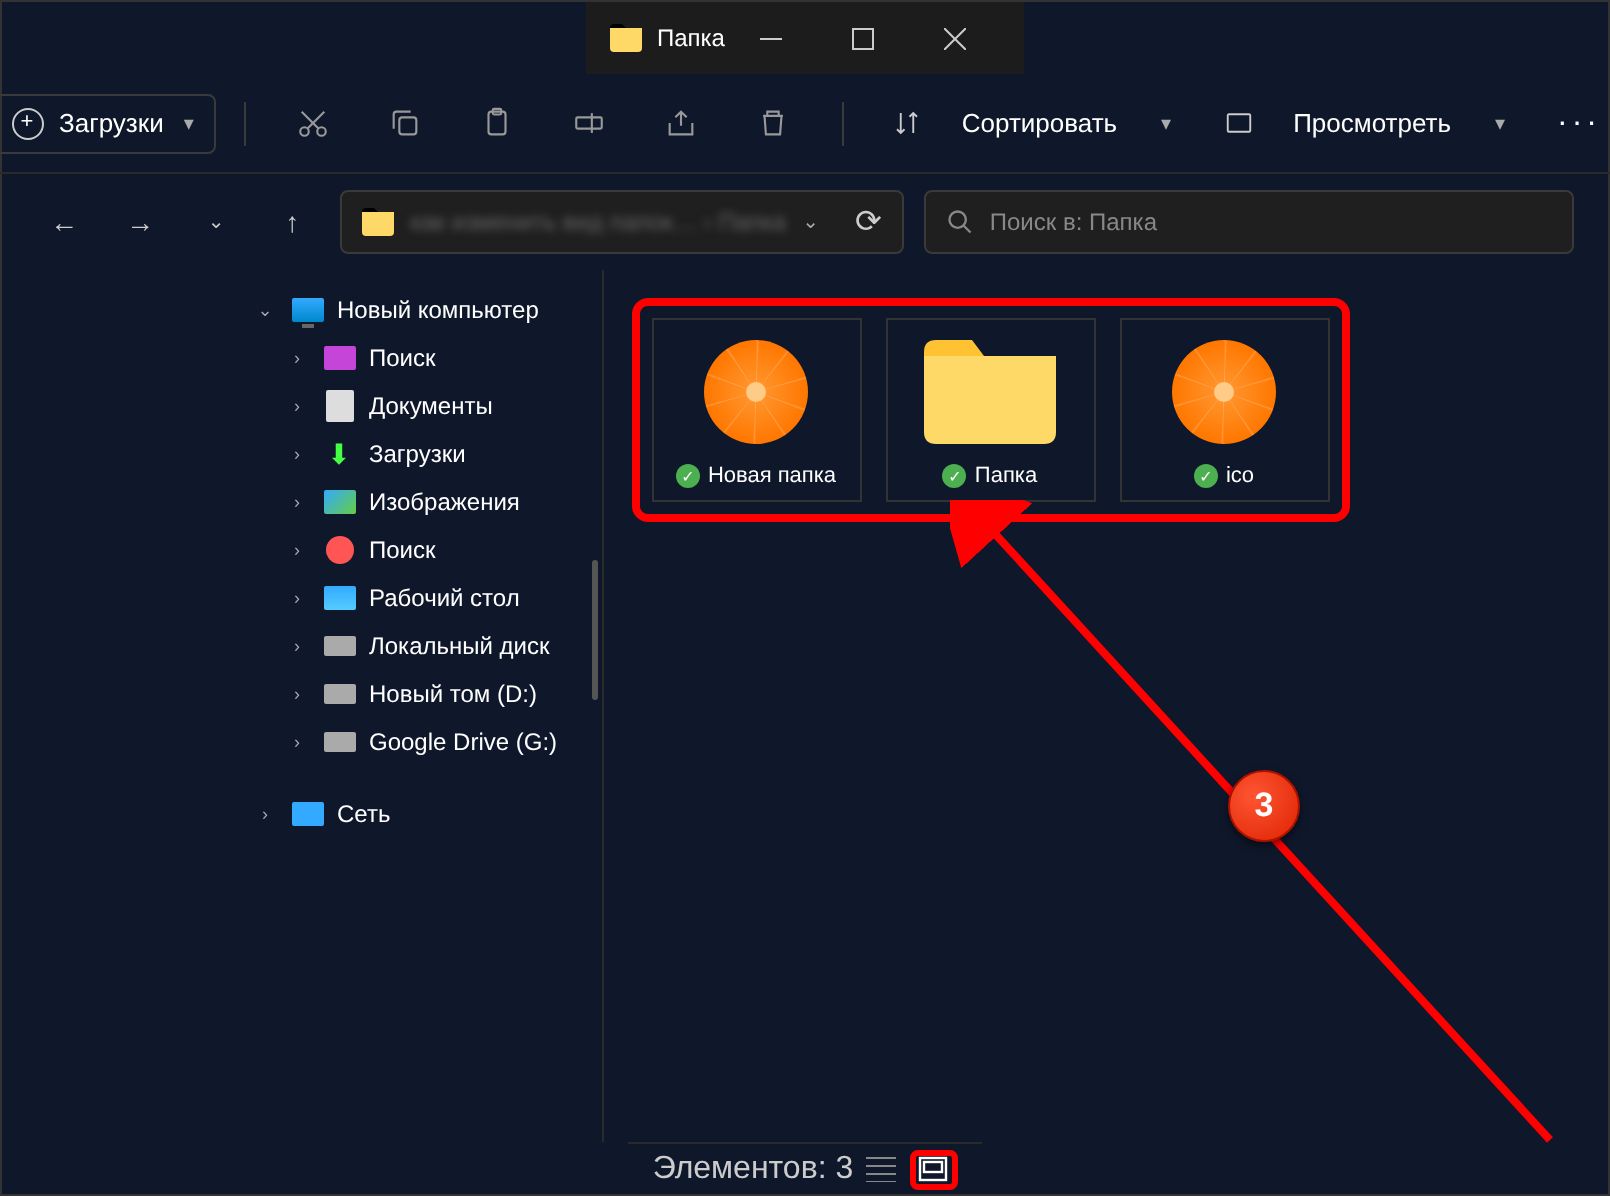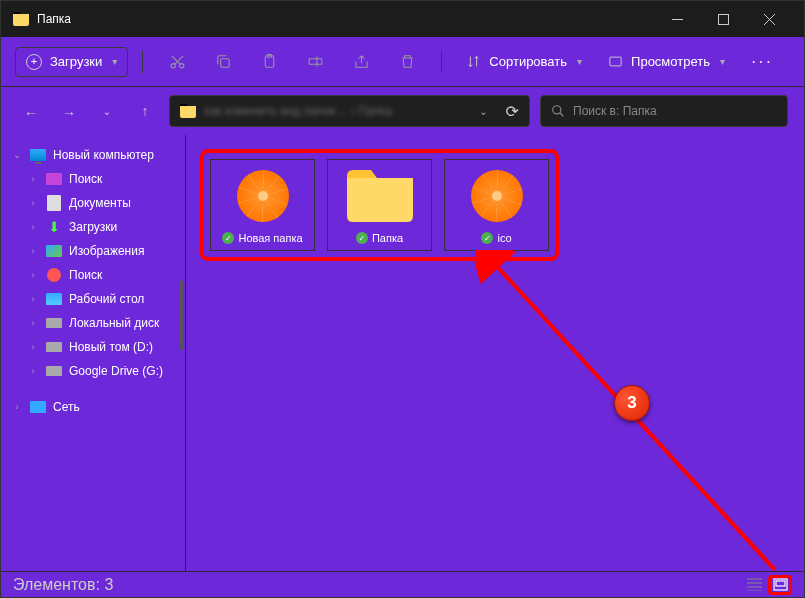--- a/index.html
+++ b/index.html
@@ -1,45 +1,45 @@
 <!DOCTYPE html>
 <html><head>
 <meta charset="utf-8">
 <style>
 * { margin: 0; padding: 0; box-sizing: border-box; font-family: 'Segoe UI', sans-serif; }
 body { background: #000; width: 805px; height: 598px; overflow: hidden; position: relative; }
-.window { width: 805px; height: 598px; background: #6d28d9; display: flex; flex-direction: column; border: 1px solid #333; }
+.window { width: 805px; height: 598px; background: #0f172a; display: flex; flex-direction: column; border: 1px solid #333; align-items: center; }
 
 
 .titlebar { height: 36px; display: flex; align-items: center; padding: 0 12px; background: #1c1c1c; }
 .titlebar .folder-ico { width: 16px; height: 14px; margin-right: 8px; }
 .titlebar .title { color: #fff; font-size: 12px; flex: 1; }
 .win-controls { display: flex; gap: 0; }
 .win-btn { width: 46px; height: 36px; display: flex; align-items: center; justify-content: center; color: #fff; }
 .win-btn svg { stroke: #ccc; }
 
 
 .toolbar { height: 50px; display: flex; align-items: center; padding: 0 14px; gap: 6px; border-bottom: 1px solid #2a2a2a; }
 .create-btn { display: flex; align-items: center; gap: 8px; padding: 6px 10px; border: 1px solid #3a3a3a; border-radius: 4px; color: #fff; font-size: 13px; }
 .create-btn .plus { width: 16px; height: 16px; border: 1px solid #ccc; border-radius: 50%; display: flex; align-items: center; justify-content: center; font-size: 11px; line-height: 1; }
 .chev { color: #aaa; font-size: 10px; margin-left: 2px; }
 .sep { width: 1px; height: 22px; background: #3a3a3a; margin: 0 8px; }
 .tool-ico { width: 40px; height: 40px; display: flex; align-items: center; justify-content: center; color: #888; }
-.sort-btn, .view-btn { display: flex; align-items: center; gap: 8px; padding: 6px 10px; color: #fff; font-size: 13px; }
+.sort-btn, .view-btn { display: flex; align-items: center; gap: 20px; padding: 6px 10px; color: #fff; font-size: 13px; }
 .more-btn { color: #fff; letter-spacing: 2px; padding: 6px 10px; }
 
 
 .addressbar { height: 48px; display: flex; align-items: center; padding: 0 16px; gap: 10px; }
 .nav-btn { width: 28px; height: 28px; display: flex; align-items: center; justify-content: center; color: #ccc; font-size: 14px; }
 .address-field { flex: 1; height: 32px; border: 1px solid #3a3a3a; border-radius: 4px; display: flex; align-items: center; padding: 0 10px; gap: 8px; background: #1f1f1f; }
 .address-field .folder-ico { width: 16px; height: 14px; }
 .address-text { color: #666; font-size: 12px; filter: blur(2px); flex: 1; }
 .addr-chev { color: #aaa; font-size: 10px; }
 .refresh { color: #ccc; margin-left: 6px; }
-.search-field { width: 248px; height: 32px; border: 1px solid #3a3a3a; border-radius: 4px; display: flex; align-items: center; padding: 0 10px; gap: 8px; background: #1f1f1f; }
+.search-field { width: 325px; height: 32px; border: 1px solid #3a3a3a; border-radius: 4px; display: flex; align-items: center; padding: 0 10px; gap: 8px; background: #1f1f1f; }
 .search-field .search-ico { color: #888; }
 .search-field .ph { color: #888; font-size: 12px; }
 
 
 .body { flex: 1; display: flex; overflow: hidden; }
 .sidebar { width: 185px; padding: 8px 4px; border-right: 1px solid #2a2a2a; overflow-y: auto; position: relative; }
 .sidebar::-webkit-scrollbar { width: 4px; }
 .tree-item { display: flex; align-items: center; gap: 6px; padding: 4px 6px; color: #fff; font-size: 12px; border-radius: 3px; }
 .tree-item.root { font-weight: 400; }
 .tree-item .exp { width: 12px; color: #aaa; font-size: 9px; text-align: center; }

